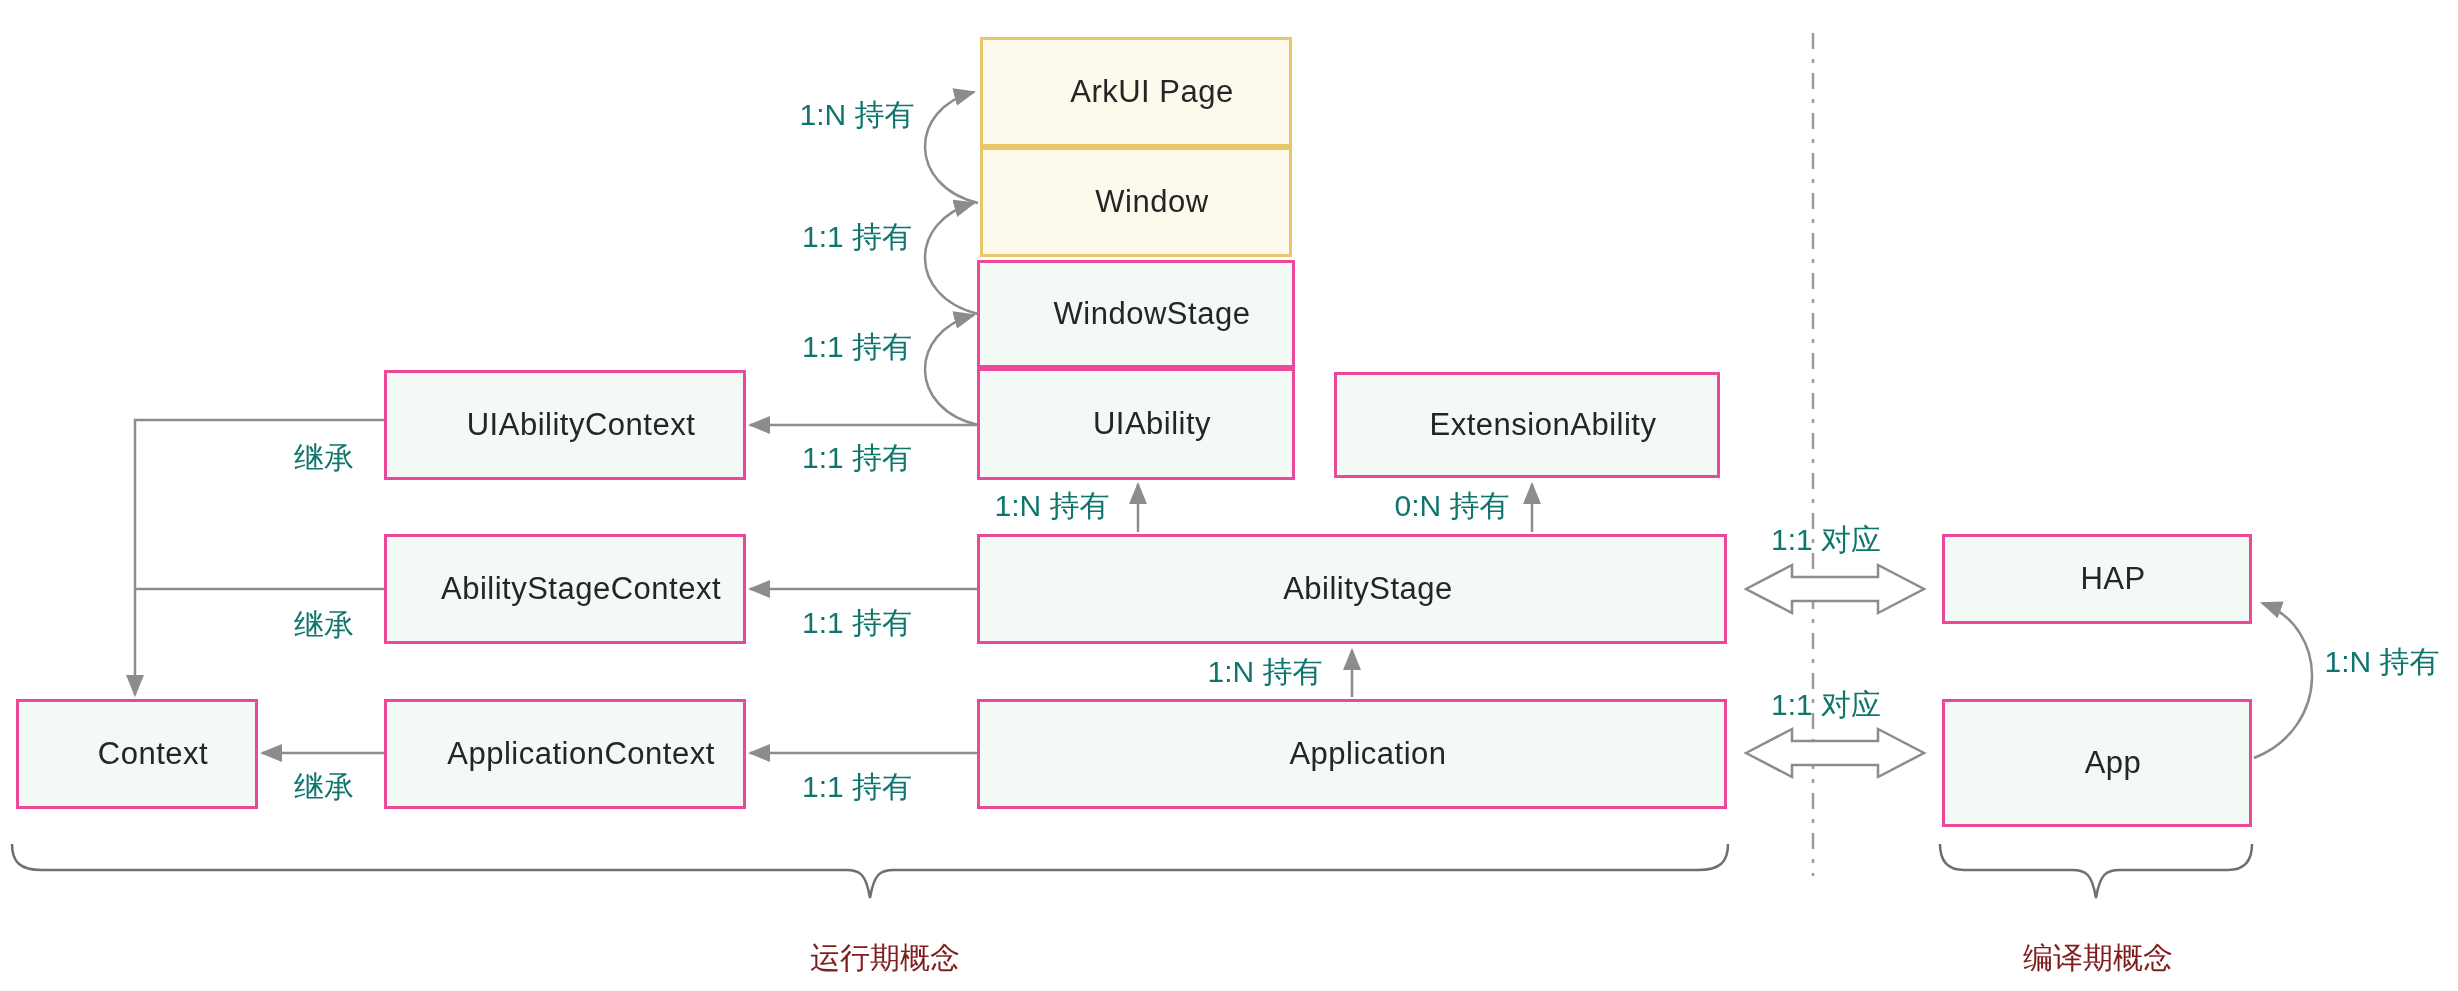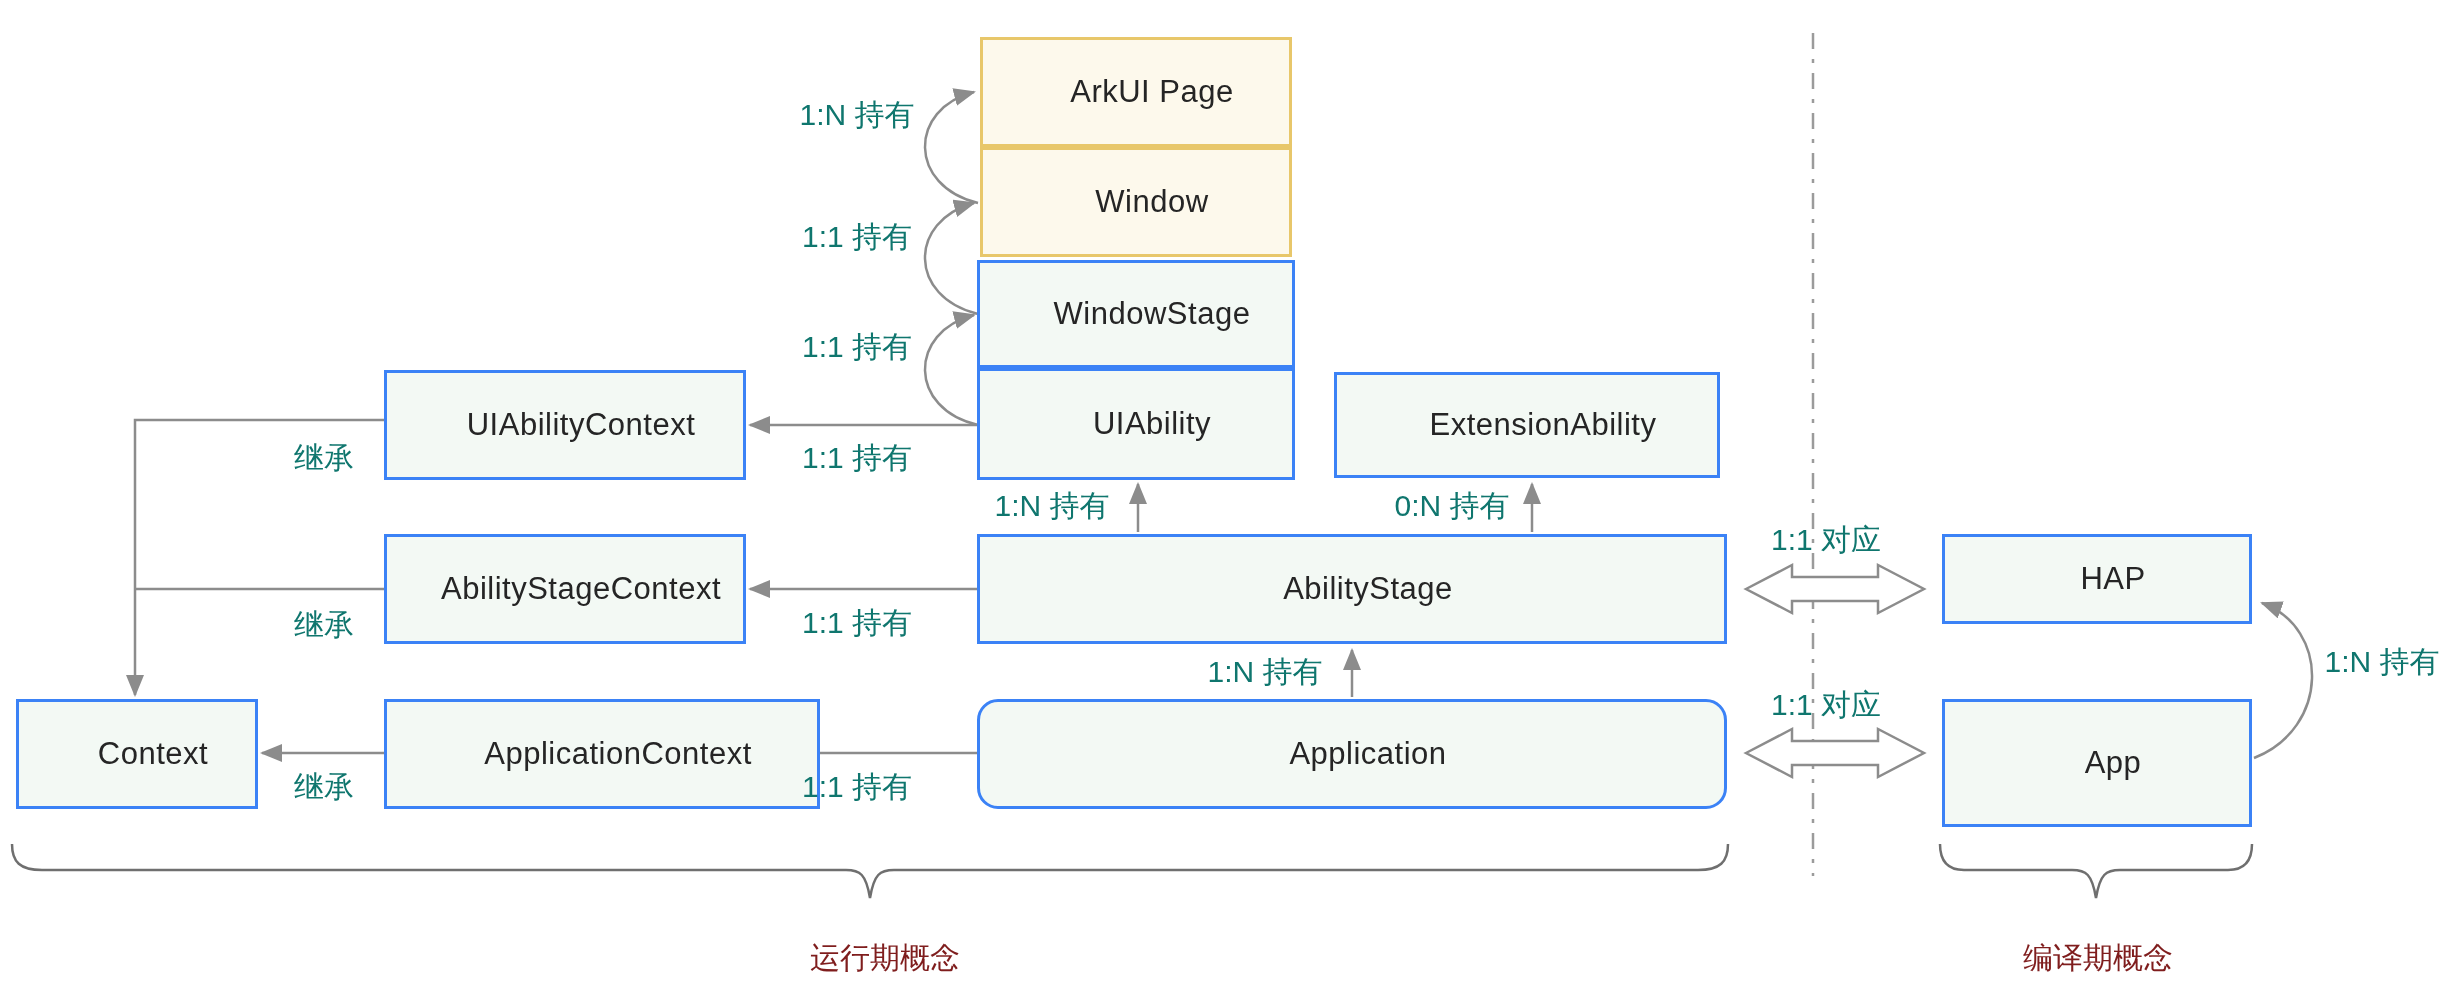--- a/index.html
+++ b/index.html
@@ -6,21 +6,21 @@
   .canvas {
     position:relative; width:2458px; height:991px; background:#ffffff;
     font-family:"Liberation Sans","DejaVu Sans",sans-serif; overflow:hidden;
   }
   .wires { position:absolute; left:0; top:0; width:2458px; height:991px; }
   .box {
     position:absolute; box-sizing:border-box;
     display:flex; align-items:center; justify-content:center;
     font-size:31px; color:#252525; letter-spacing:0.5px;padding-left:32px;
   }
-  .box.green  { background:#f3f9f4; border:3px solid #3b82f6; }
+  .box.green  { background:#f3f9f4; border:3px solid #ec4899; }
   .box.yellow { background:#fdf9ec; border:3px solid #e8c76a; }
   .lbl {
     position:absolute; transform:translate(-50%,-50%);
     font-size:30px; color:#0f766e; white-space:nowrap;
   }
   .grp {
     position:absolute; transform:translate(-50%,-50%);
     font-size:30px; color:#7f1d1d; white-space:nowrap;
   }
 </style>
@@ -79,31 +79,31 @@
   <div class="box green" style="left:1334px; top:372px; width:386px; height:106px;">
       <span>ExtensionAbility</span>
     </div>
 
   <div class="box green" style="left:384px; top:534px; width:362px; height:110px;">
       <span>AbilityStageContext</span>
     </div>
   <div class="box green" style="left:384px; top:370px; width:362px; height:110px;">
       <span>UIAbilityContext</span>
     </div>
-  <div class="box green" style="left:384px; top:699px; width:436px; height:110px;">
+  <div class="box green" style="left:384px; top:699px; width:362px; height:110px;">
       <span>ApplicationContext</span>
     </div>
   <div class="box green" style="left:16px;  top:699px; width:242px; height:110px;">
       <span>Context</span>
     </div>
 
   <div class="box green" style="left:977px; top:534px; width:750px; height:110px;">
       <span>AbilityStage</span>
     </div>
-  <div class="box green" style="left:977px; top:699px; width:750px; height:110px;border-radius:21px;">
+  <div class="box green" style="left:977px; top:699px; width:750px; height:110px;">
       <span>Application</span>
     </div>
 
   <div class="box green" style="left:1942px; top:534px; width:310px; height:90px;">
       <span>HAP</span>
     </div>
   <div class="box green" style="left:1942px; top:699px; width:310px; height:128px;">
       <span>App</span>
     </div>
 

